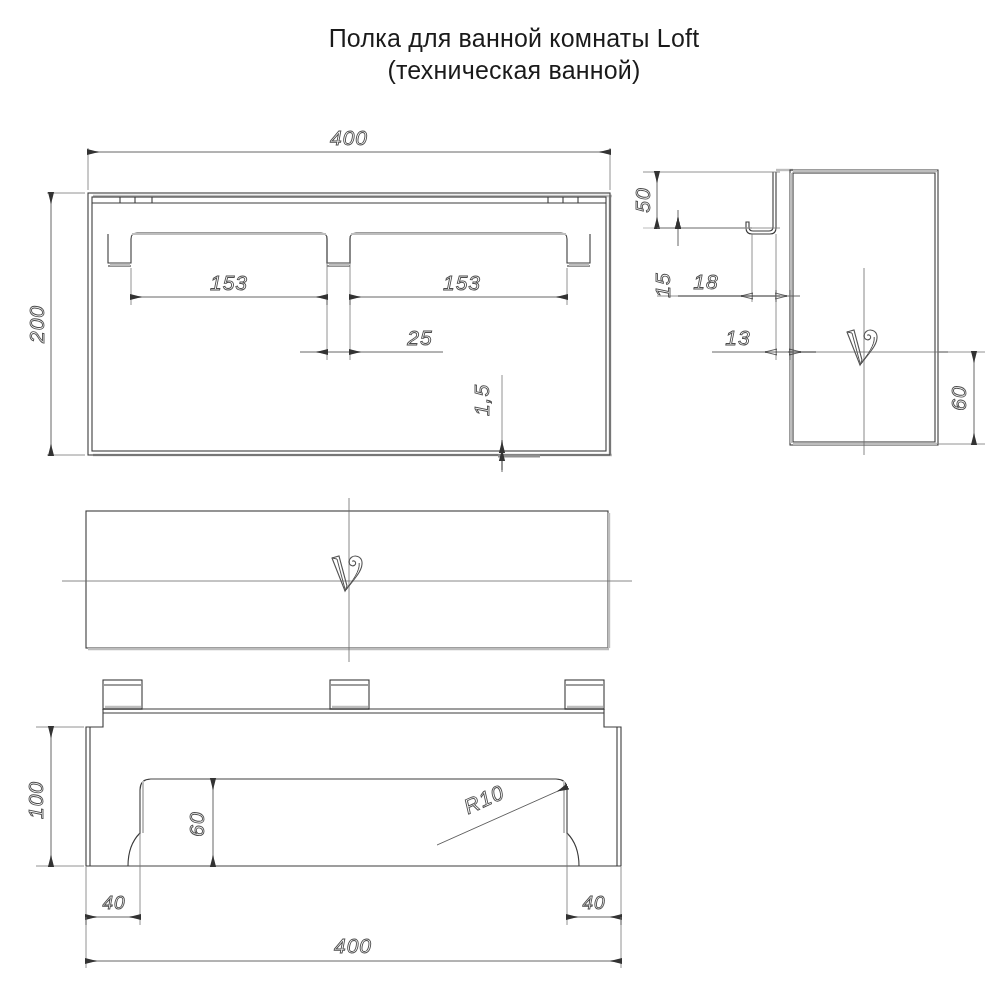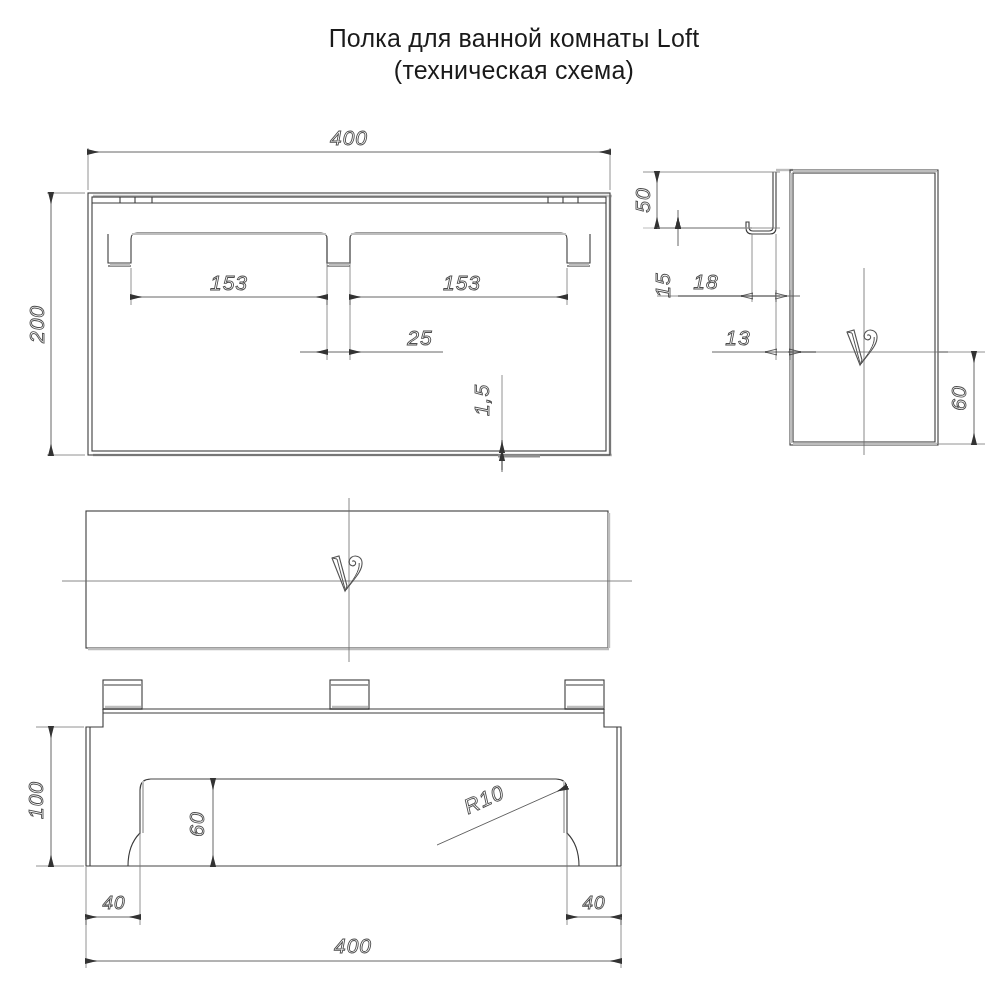--- a/index.html
+++ b/index.html
@@ -62,21 +62,21 @@
     paint-order: stroke;
   }
 </style>
 </head>
 <body>
 
 <div id="sheet">
 
   <div class="title-block">
     <div class="title-line">Полка для ванной комнаты Loft</div>
-    <div class="title-line">(техническая схема)</div>
+    <div class="title-line">(техническая ванной)</div>
   </div>
 
   <svg id="drawing" viewBox="0 0 1000 1000">
     <defs>
       <marker id="arrIn" markerWidth="12" markerHeight="8" refX="11" refY="4" orient="auto" markerUnits="userSpaceOnUse">
         <path d="M0,4 L12,0.9 L12,7.1 Z" fill="#333333"></path>
       </marker>
       <marker id="arrInL" markerWidth="12" markerHeight="8" refX="1" refY="4" orient="auto" markerUnits="userSpaceOnUse">
         <path d="M12,4 L0,0.9 L0,7.1 Z" fill="#333333"></path>
       </marker>

